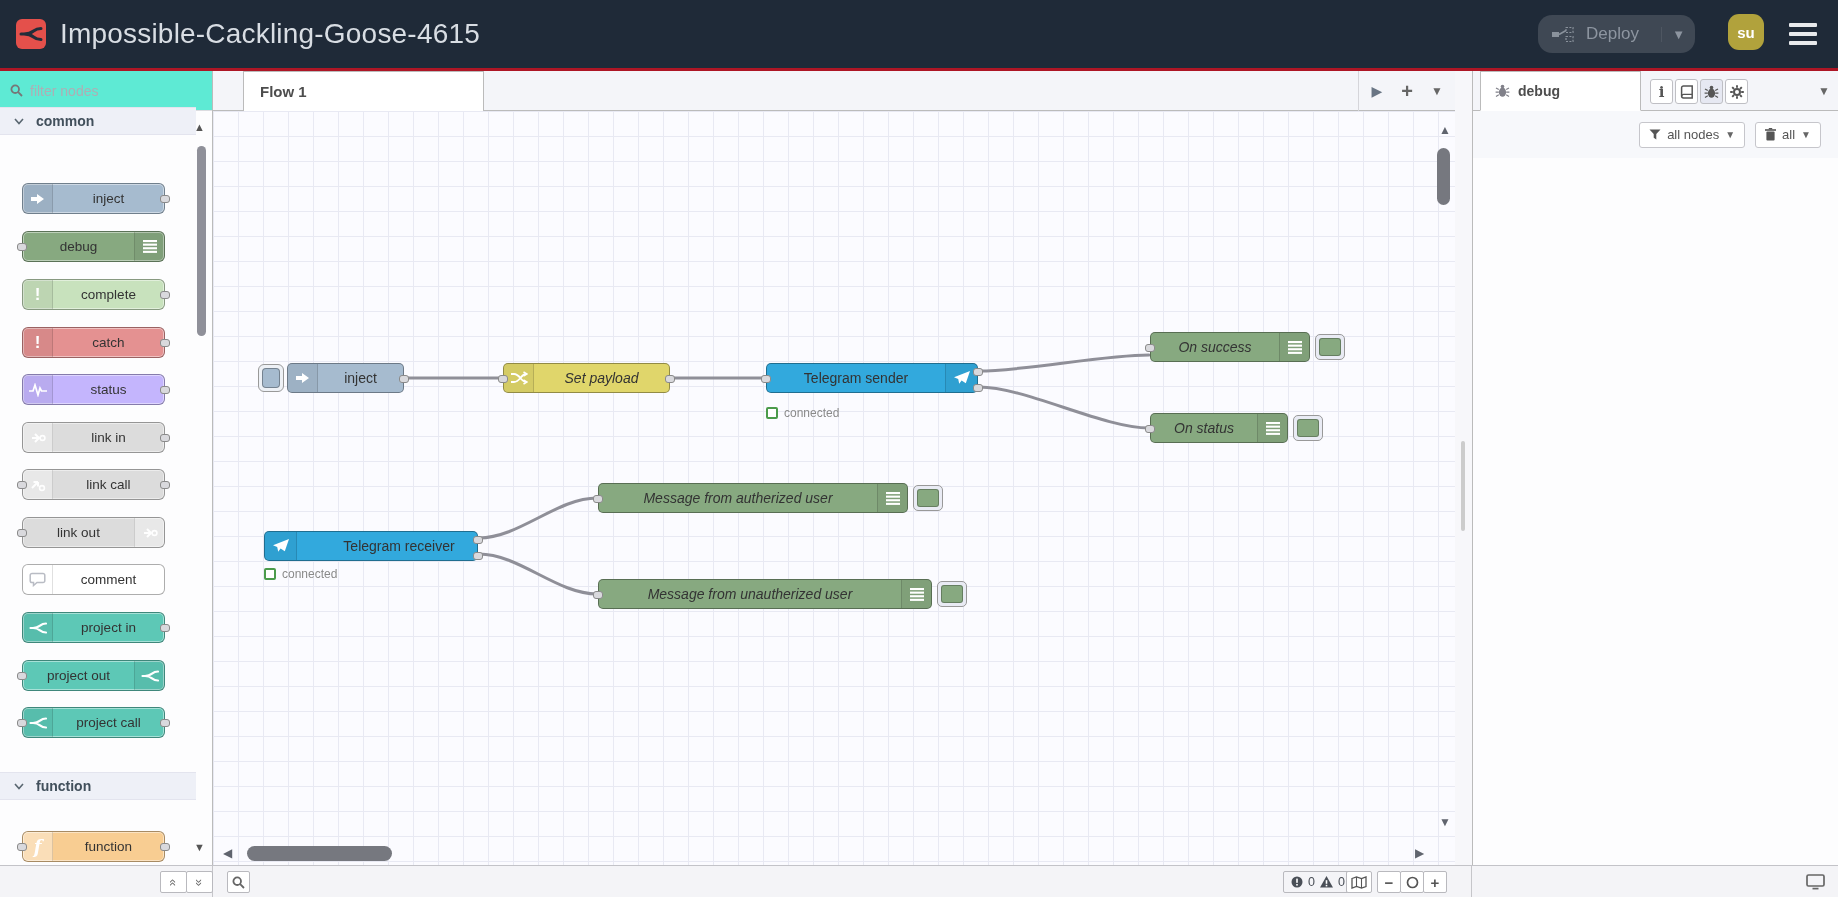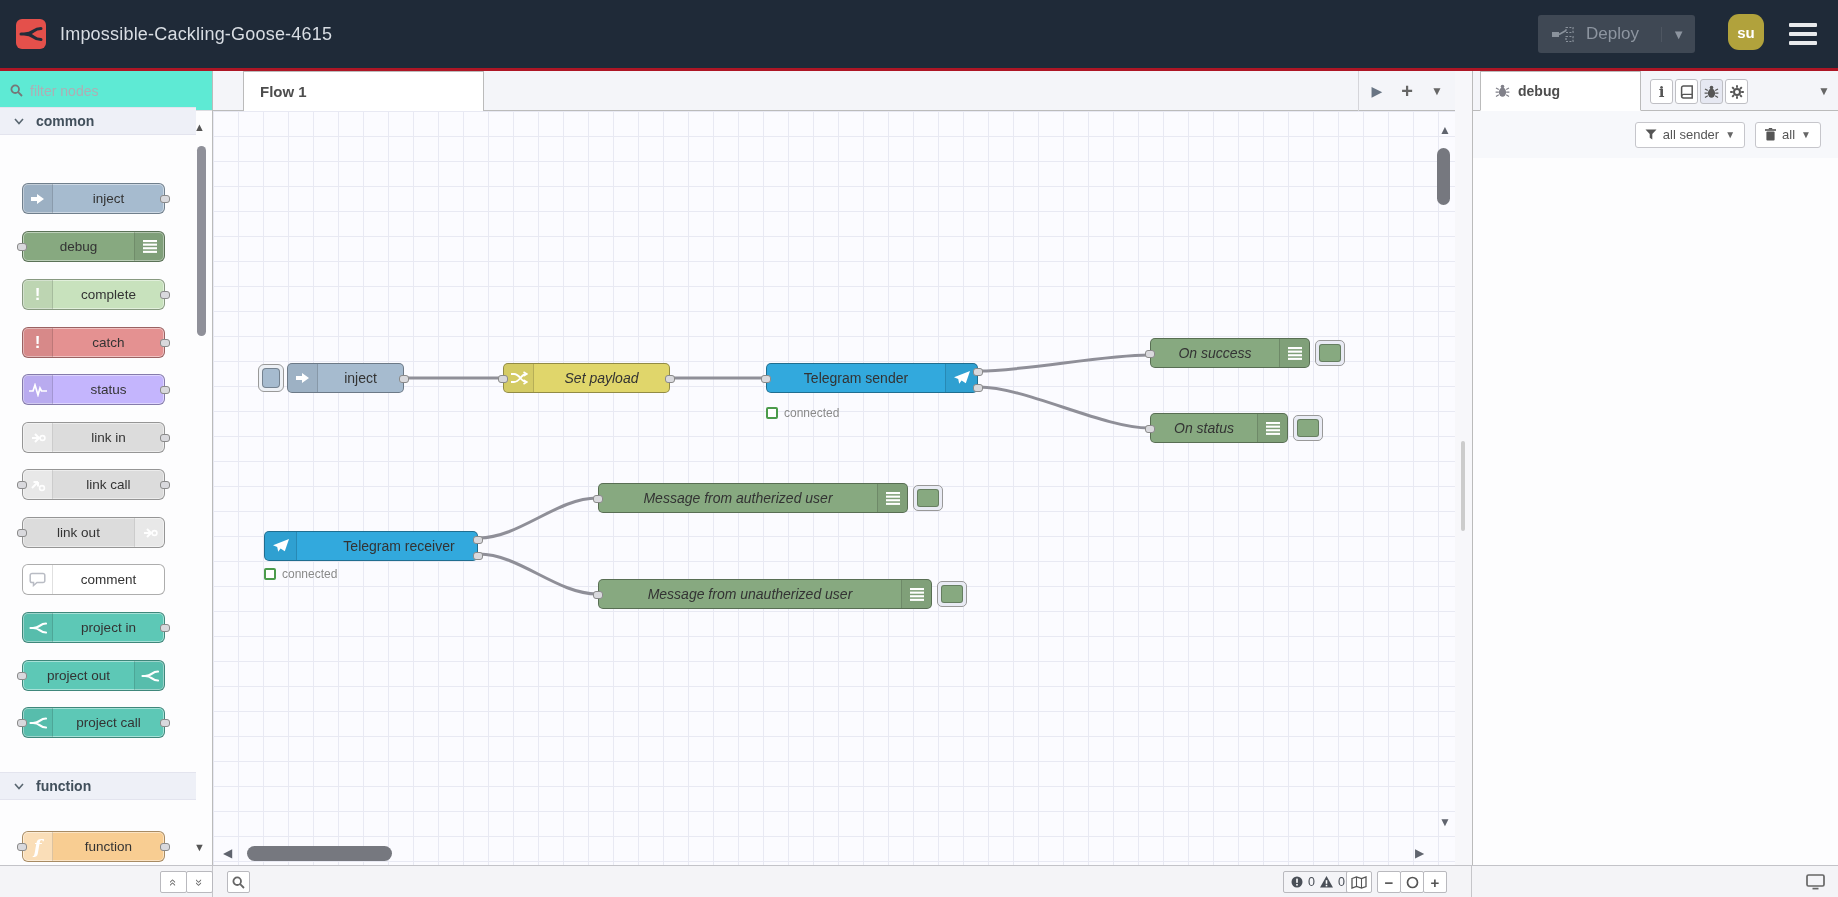--- a/index.html
+++ b/index.html
@@ -3,22 +3,22 @@
 <meta charset="utf-8">
 <style>
   * { box-sizing: border-box; margin: 0; padding: 0; }
   html,body { width:1838px; height:897px; overflow:hidden; font-family:"Liberation Sans", sans-serif; }
   #app { position:relative; width:1838px; height:897px; background:#fff; }
 
   
   #header { position:absolute; left:0; top:0; width:1838px; height:68px; background:#1f2a38; display:flex; align-items:center; }
   #redbar { position:absolute; left:0; top:68px; width:1838px; height:3px; background:#ad1625; }
   #logo { margin-left:16px; width:30px; height:30px; }
-  #apptitle { color:#d8dde3; font-size:18px; margin-left:14px; letter-spacing:.2px; }
-  #deploy-btn { position:absolute; left:1538px; top:15px; width:157px; height:38px; background:#3f4854; border-radius:3px; display:flex; align-items:center; color:#8d95a0; }
+  #apptitle { color:#d8dde3; font-size:28px; margin-left:14px; letter-spacing:.2px; }
+  #deploy-btn { position:absolute; left:1538px; top:15px; width:157px; height:38px; background:#3f4854; border-radius:14px; display:flex; align-items:center; color:#8d95a0; }
   #deploy-btn .dep-ico { margin-left:14px; }
   #deploy-btn .dep-lbl { font-size:17px; margin-left:12px; }
   #deploy-caret { margin-left:auto; margin-right:10px; padding-left:10px; border-left:1px solid rgba(255,255,255,0.08); color:#8d95a0; font-size:13px; }
   #avatar { position:absolute; left:1728px; top:14px; width:36px; height:36px; border-radius:11px; background:#b1a23c; color:#fff; font-weight:bold; font-size:15px; display:flex; align-items:center; justify-content:center;text-align:right; }
   #hamburger { position:absolute; left:1789px; top:23px; width:28px; height:22px; display:flex; flex-direction:column; justify-content:space-between; cursor:pointer; }
   #hamburger div { height:4px; background:#e8eaec; border-radius:1px; }
 
   
   #palette { position:absolute; left:0; top:71px; width:213px; height:794px; background:#fdfdfe; border-right:1px solid #bbb; }
   #filter-box { position:absolute; left:0; top:0; width:212px; height:40px; background:#5eead4; border-bottom:1px solid #dcdce0; display:flex; align-items:center; }
@@ -357,21 +357,21 @@
           </span>
         <span class="port pL"></span>
         <span class="port pR outT"></span>
         <span class="port pR outB"></span>
       </div>
       <div class="nstatus" style="left:553px; top:295px;">
         <span class="sq"></span>
         <span>connected</span>
       </div>
 
-      <div class="fnode c-debug" style="left:937px; top:227px; width:160px;">
+      <div class="fnode c-debug" style="left:937px; top:221px; width:160px;">
         <span class="nlbl it">On success</span>
         <span class="nsec right">
             <svg width="14" height="13" viewBox="0 0 14 13">
               <rect y="0" width="14" height="2.1" fill="#fff"></rect>
               <rect y="3.6" width="14" height="2.1" fill="#fff"></rect>
               <rect y="7.2" width="14" height="2.1" fill="#fff"></rect>
               <rect y="10.8" width="14" height="2.1" fill="#fff"></rect>
             </svg>
           </span>
         <span class="port pL"></span>
@@ -488,21 +488,21 @@
             <path d="M8 1.2 V3.8 M8 12.2 V14.8 M1.2 8 H3.8 M12.2 8 H14.8 M3.2 3.2 L5 5 M11 11 L12.8 12.8 M12.8 3.2 L11 5 M5 11 L3.2 12.8" stroke="#555" stroke-width="1.9"></path>
           </svg>
       </div>
       <div id="sb-caret">▼</div>
     </div>
     <div id="sb-filterrow">
       <div class="sb-drop">
         <svg width="12" height="11" viewBox="0 0 12 11">
             <path d="M0.5 0.5 H11.5 L7.3 5.1 V10.5 L4.7 8.7 V5.1 Z" fill="#555"></path>
           </svg>
-        <span>all sender</span>
+        <span>all nodes</span>
         <span class="car">▼</span>
       </div>
       <div class="sb-drop">
         <svg width="11" height="13" viewBox="0 0 11 13">
             <rect x="1.4" y="3.4" width="8.2" height="9.2" rx="1" fill="#555"></rect>
             <rect x="0" y="1.2" width="11" height="1.6" fill="#555"></rect>
             <rect x="3.8" y="0" width="3.4" height="1.4" fill="#555"></rect>
           </svg>
         <span>all</span>
         <span class="car">▼</span>

